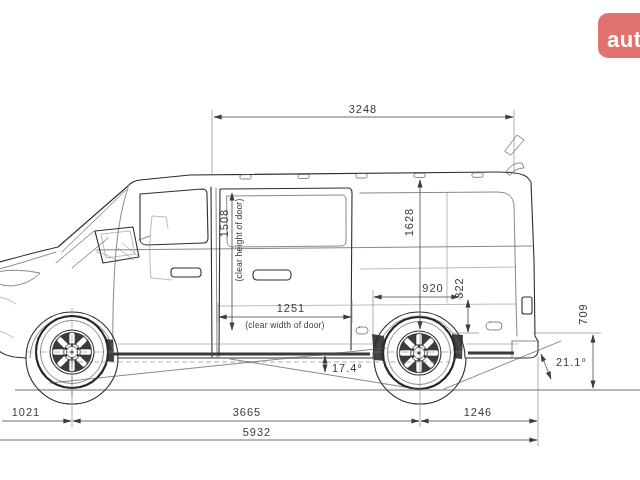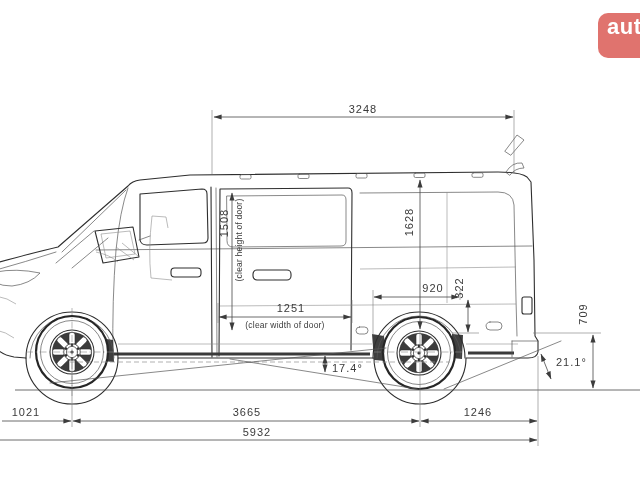--- a/index.html
+++ b/index.html
@@ -15,21 +15,21 @@
   .cl {fill:none;stroke:#8a8a8a;stroke-width:0.6;stroke-dasharray:7 2.5 1.5 2.5;}
   .dash{fill:none;stroke:#909090;stroke-width:0.7;stroke-dasharray:5 3;}
   .sill{fill:none;stroke:#3a3a3a;stroke-width:3;}
   .tire{fill:#fff;stroke:#262626;stroke-width:2.2;}
   .dkf{fill:#3f3f3f;stroke:none;}
   text.d{fill:#3a3a3a;font-family:"Liberation Sans",sans-serif;font-size:11px;letter-spacing:1px;}
   text.s{font-size:8.5px;letter-spacing:0.2px;}
   
   .watermark{position:absolute;top:13px;right:-10px;width:52px;height:45px;
              background:#e0736e;border-radius:10px;}
-  .watermark span{position:absolute;left:9px;top:1px;color:#fff;font-weight:bold;
+  .watermark span{position:absolute;left:9px;top:14px;color:#fff;font-weight:bold;
                   font-size:22px;letter-spacing:0.5px;font-family:"Liberation Sans",sans-serif;}
 </style>
 </head>
 <body>
 
 <svg width="640" height="480" viewBox="0 0 640 480">
   <defs>
     <marker id="ae" markerWidth="11" markerHeight="8" refX="9.5" refY="4" orient="auto-start-reverse">
       <path d="M0,0.8 L10,4 L0,7.2 Z" fill="#3c3c3c"></path>
     </marker>

